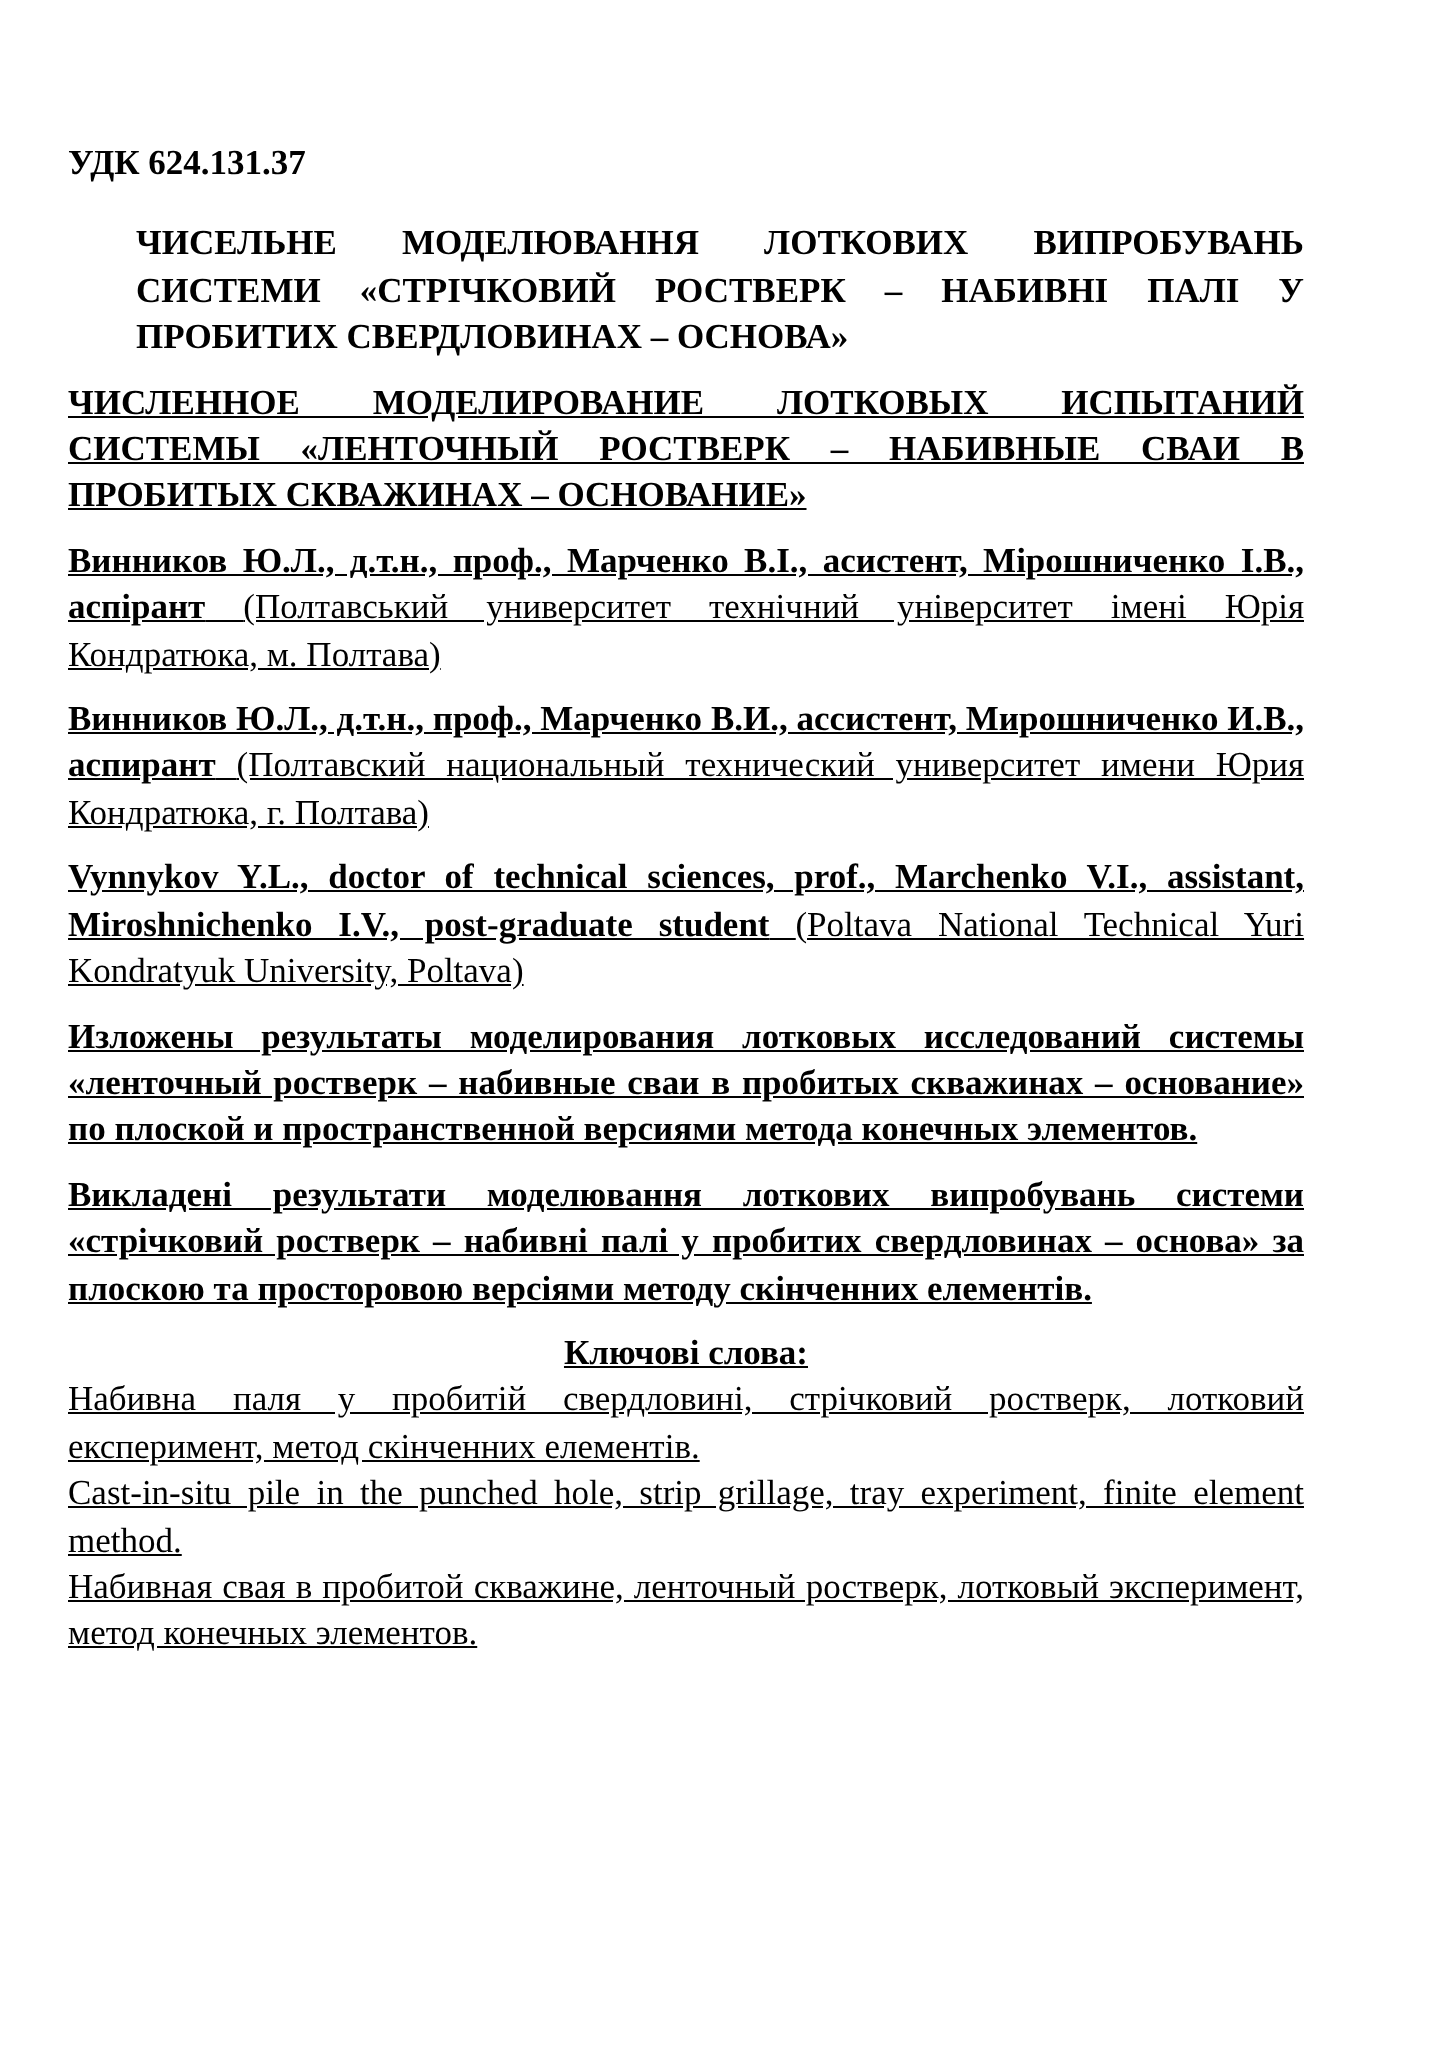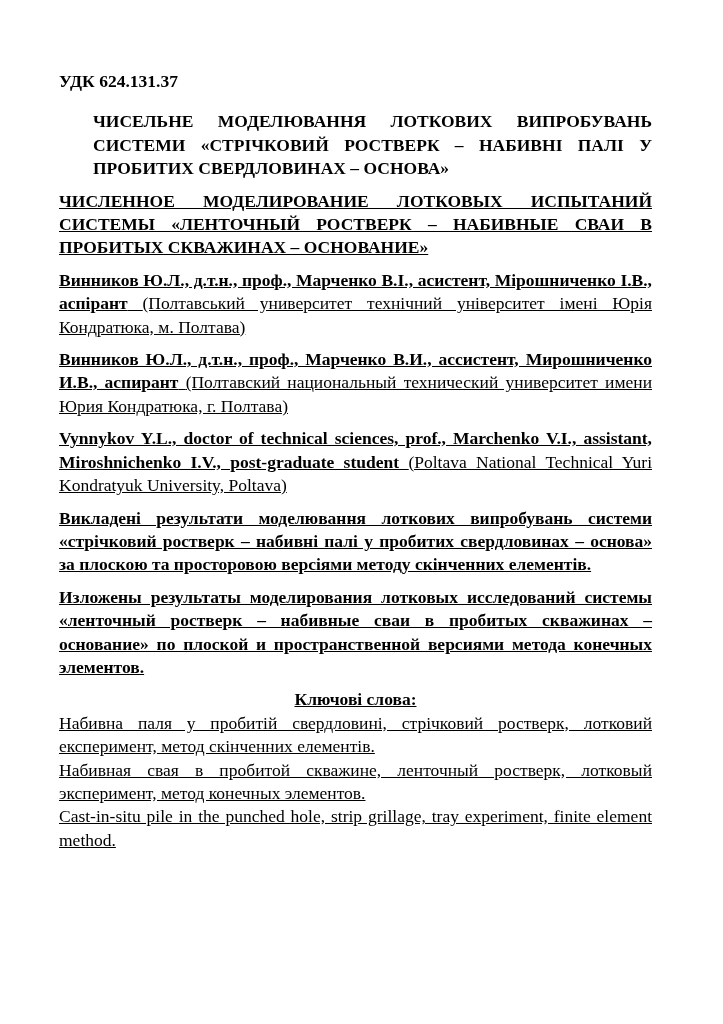--- a/index.html
+++ b/index.html
@@ -13,21 +13,21 @@
     overflow: hidden;
     color: #000000;
     font-family: "Liberation Serif", serif;
     font-size: 17.5px;
     line-height: 23.4px;
   }
   .page {
     box-sizing: border-box;
     width: 723px;
     height: 1024px;
-    padding: 70px 71px 0 59px;
+    padding: 70px 71px 0 34px;
     background: #ffffff;
   }
   p {
     margin: 0;
     text-align: justify;
   }
   .bold { font-weight: bold; }
   .block { margin-top: 9px; text-decoration: underline; }
   .block-lg { margin-top: 17px; margin-left: 34px; }
   .udc { margin-top: 0; text-align: left; }
@@ -54,25 +54,25 @@
   <p class="block">
     <span class="bold">Винников Ю.Л., д.т.н., проф., Марченко В.И., ассистент, Мирошниченко И.В., аспирант</span>
     <span>(Полтавский национальный технический университет имени Юрия Кондратюка, г. Полтава)</span>
   </p>
 
   <p class="block">
     <span class="bold">Vynnykov Y.L., doctor of technical sciences, prof., Marchenko V.I., assistant, Miroshnichenko I.V., post-graduate student</span>
     <span>(Poltava National Technical Yuri Kondratyuk University, Poltava)</span>
   </p>
 
+  <p class="bold block">Изложены результаты моделирования лотковых исследований системы «ленточный ростверк – набивные сваи в пробитых скважинах – основание» по плоской и пространственной версиями метода конечных элементов.</p>
+
   <p class="bold block">Викладені результати моделювання лоткових випробувань системи «стрічковий ростверк – набивні палі у пробитих свердловинах – основа» за плоскою та просторовою версіями методу скінченних елементів.</p>
-
-  <p class="bold block">Изложены результаты моделирования лотковых исследований системы «ленточный ростверк – набивные сваи в пробитых скважинах – основание» по плоской и пространственной версиями метода конечных элементов.</p>
 
 
   <div class="keywords block">
     <p class="bold kw-label">Ключові слова:</p>
     <p>Набивна паля у пробитій свердловині, стрічковий ростверк, лотковий експеримент, метод скінченних елементів.</p>
+    <p>Cast-in-situ pile in the punched hole, strip grillage, tray experiment, finite element method.</p>
     <p>Набивная свая в пробитой скважине, ленточный ростверк, лотковый эксперимент, метод конечных элементов.</p>
-    <p>Cast-in-situ pile in the punched hole, strip grillage, tray experiment, finite element method.</p>
   </div>
 
 </div>
 
 </body></html>

